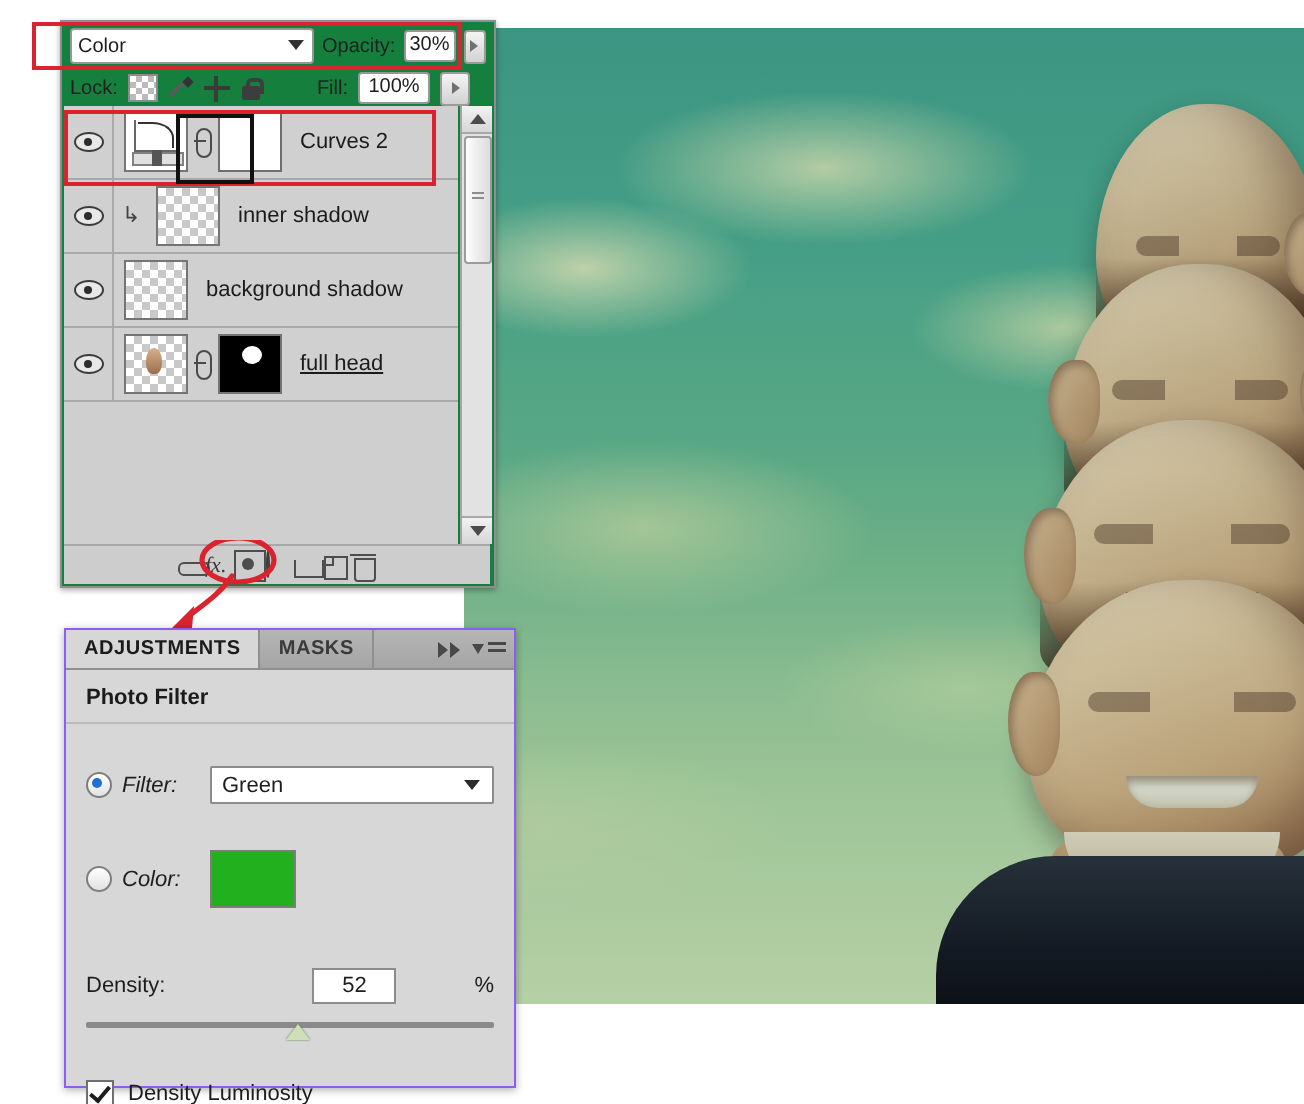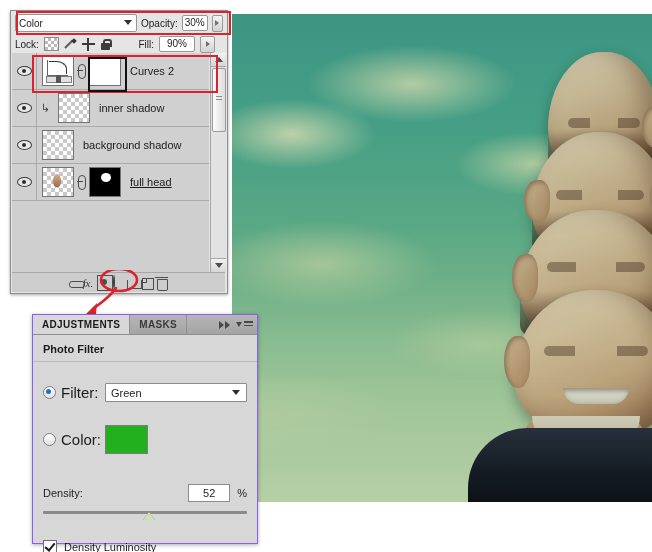--- a/index.html
+++ b/index.html
@@ -38,22 +38,22 @@
   .neck{position:absolute;left:292px;top:404px;width:120px;height:98px;
         background:linear-gradient(180deg,#c7a57f,#8b6a4c);border-radius:18px 18px 0 0;}
   .shirt{position:absolute;left:236px;bottom:0;width:300px;height:74px;
          background:linear-gradient(180deg,#2b3440 0%,#161d27 60%,#0d1219 100%);
          border-radius:60px 60px 0 0;}
   .collar{position:absolute;left:300px;bottom:56px;width:108px;height:30px;
           background:linear-gradient(180deg,#e9ddcb,#cdbda4);border-radius:0 0 50px 50px;}
   .photo-tone{position:absolute;inset:0;background:linear-gradient(180deg,rgba(50,120,110,.18),rgba(70,130,90,.14));mix-blend-mode:multiply;}
 
   
-  #layers{position:absolute;left:10px;top:10px;width:216px;height:282px;
-          background:#e5e5e5;border:1px solid #8e8e8e;box-shadow:0 1px 3px rgba(0,0,0,.35);}
+  #layers{position:absolute;left:30px;top:10px;width:216px;height:282px;
+          background:#15803d;border:1px solid #8e8e8e;box-shadow:0 1px 3px rgba(0,0,0,.35);}
   .lp-row1{display:flex;align-items:center;height:20px;padding:2px 4px 0 4px;gap:4px;}
   .combo{flex:0 0 114px;height:16px;background:#fff;border:1px solid #969696;border-radius:2px;
          display:flex;align-items:center;padding:0 3px;font-size:10px;position:relative;}
   .combo .caret{position:absolute;right:4px;top:5px;width:0;height:0;border-left:4px solid transparent;
                 border-right:4px solid transparent;border-top:5px solid #333;}
   .lbl{font-size:10px;color:#202020;white-space:nowrap;}
   .numfield{width:34px;height:14px;background:#fff;border:1px solid #969696;border-radius:2px;
             font-size:10px;text-align:center;line-height:14px;}
   .spin{width:13px;height:15px;border:1px solid #9a9a9a;border-radius:2px;
         background:linear-gradient(180deg,#f4f4f4,#d2d2d2);display:flex;align-items:center;justify-content:center;}
@@ -145,27 +145,27 @@
   .tabtools{position:absolute;right:4px;top:0;height:19px;display:flex;align-items:center;gap:6px;}
   .chev{display:flex;gap:1px;}
   .chev i{display:block;width:0;height:0;border-top:4px solid transparent;border-bottom:4px solid transparent;border-left:5px solid #484848;}
   .menuico{display:flex;align-items:center;gap:2px;}
   .menuico .tri{width:0;height:0;border-left:3.5px solid transparent;border-right:3.5px solid transparent;border-top:5px solid #484848;}
   .menuico .lines{width:9px;height:7px;background:repeating-linear-gradient(180deg,#484848 0 1.5px,transparent 1.5px 3.5px);}
   .panel-title{padding:8px 0 6px 10px;font-size:11px;font-weight:bold;color:#1b1b1b;border-bottom:1px solid #bbb;}
   .prow{display:flex;align-items:center;padding:0 10px;}
   .radio{width:11px;height:11px;border-radius:50%;border:1px solid #7f7f7f;background:linear-gradient(180deg,#fff,#e2e2e2);position:relative;flex:none;}
   .radio.on::after{content:"";position:absolute;left:2px;top:2px;width:5px;height:5px;border-radius:50%;background:#1f6fd0;}
-  .prow .rl{margin-left:5px;font-size:15px;width:44px;}
+  .prow .rl{margin-left:5px;font-size:11px;width:44px;font-style:italic;}
   .dropdown{flex:1;height:17px;background:#fff;border:1px solid #8c8c8c;border-radius:1px;position:relative;
             display:flex;align-items:center;padding-left:5px;font-size:11px;}
   .dropdown .caret{position:absolute;right:6px;top:6px;width:0;height:0;border-left:4px solid transparent;
                    border-right:4px solid transparent;border-top:5px solid #2d2d2d;}
   .swatch{width:41px;height:27px;border:1px solid #7c7c7c;}
-  .densrow{display:flex;align-items:center;padding:0 10px;}
+  .densrow{display:flex;align-items:center;padding:0 10px;gap:32px;}
   .densrow .dl{font-size:11px;flex:1;}
   .densval{width:40px;height:16px;background:#fff;border:1px solid #8c8c8c;text-align:center;line-height:16px;font-size:11px;}
   .pct{margin-left:7px;font-size:11px;}
   .track{position:relative;margin:9px 10px 0 10px;height:3px;background:#8a8a8a;border-radius:1px;}
   .knob{position:absolute;top:1px;width:0;height:0;border-left:6px solid transparent;border-right:6px solid transparent;
         border-bottom:8px solid #cfe0b8;filter:drop-shadow(0 0 0.5px #5d7a45);}
   .chkrow{display:flex;align-items:center;padding:0 10px;}
   .chk{width:12px;height:12px;border:1px solid #6f6f6f;background:#fff;position:relative;flex:none;}
   .chk.on::after{content:"";position:absolute;left:3px;top:0px;width:4px;height:8px;border-right:2px solid #1c1c1c;
                  border-bottom:2px solid #1c1c1c;transform:rotate(40deg);}
@@ -228,21 +228,21 @@
     <div class="spin"></div>
   </div>
 
   <div class="lp-row2">
     <span class="lbl">Lock:</span>
     <div class="lockbox"></div>
     <div class="ico ico-brush"></div>
     <div class="ico ico-move"></div>
     <div class="ico ico-lock"></div>
     <span class="lbl" style="margin-left:auto">Fill:</span>
-    <div class="numfield">90%</div>
+    <div class="numfield">100%</div>
     <div class="spin"></div>
   </div>
 
   <div class="layerlist">
 
 
     <div class="lrow">
       <div class="eye">
           <span></span>
         </div>

